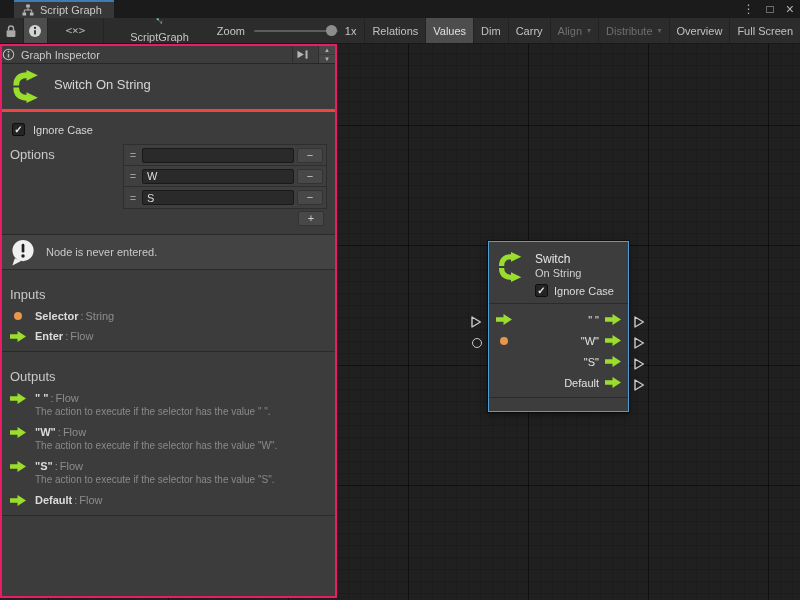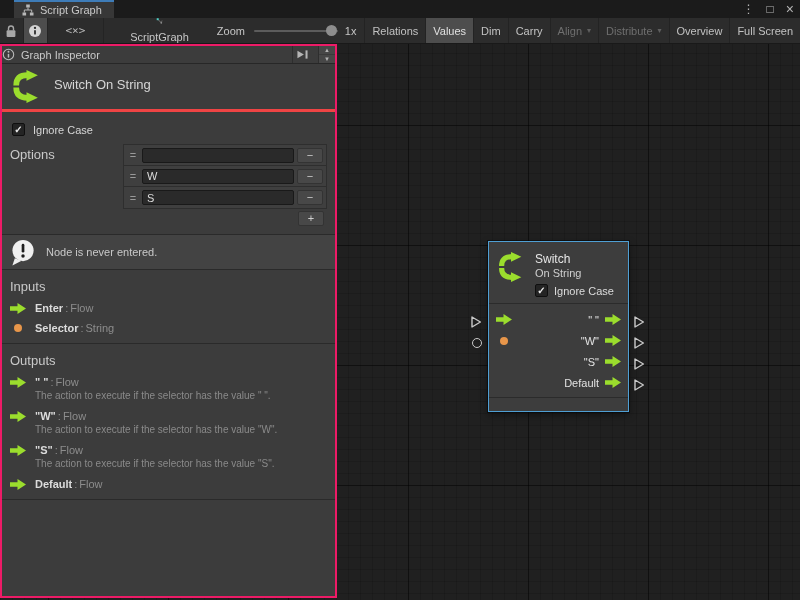--- a/index.html
+++ b/index.html
@@ -83,21 +83,21 @@
   .mini-btn { width:26px; height:15px; margin:0 3px; background:#484848; border:1px solid #333;
               border-radius:2px; display:flex; align-items:center; justify-content:center;
               color:#cfcfcf; font-size:11px; line-height:1; }
   .plus-row { height:19px; display:flex; justify-content:flex-end; align-items:center; background:#3c3c3c; }
 
   .warning { display:flex; align-items:center; gap:9px; background:#434343;
              border-top:1px solid #2a2a2a; border-bottom:1px solid #2a2a2a;
              padding:4px 8px; height:36px; flex:0 0 36px; font-size:11px; color:#c9c9c9; }
 
   .section { padding:6px 8px 9px; border-bottom:1px solid #2a2a2a; }
-  .section h3 { font-size:13px; font-weight:normal; color:#c9c9c9; margin:3px 0 8px; }
+  .section h3 { font-size:13px; font-weight:normal; color:#c9c9c9; margin:11px 0 8px; }
   .port-row { display:flex; align-items:center; gap:9px; margin-top:8px; font-size:11px; }
   .port-ic { width:16px; display:flex; justify-content:center; }
   .flow-arrow { color:#9BDD2D; }
   .string-dot { width:8px; height:8px; border-radius:50%; background:#E8964A; }
   .port-name { font-weight:bold; color:#dcdcdc; }
   .port-sep, .port-type { color:#8d8d8d; }
   .port-sep { margin:0 2px; }
   .port-desc { margin:2px 0 7px 25px; font-size:10px; color:#8a8a8a; line-height:12px; }
   .filler { flex:1; }
 
@@ -321,31 +321,31 @@
     <svg width="27" height="27">
         <use href="#sym-bubble"></use>
       </svg>
     <span>Node is never entered.</span>
   </div>
 
   <div class="section">
     <h3>Inputs</h3>
     <div class="port-row">
       <span class="port-ic">
+          <span class="string-dot"></span>
+        </span>
+      <span><span class="port-name">Selector</span><span class="port-sep">:</span><span class="port-type">String</span></span>
+    </div>
+    <div class="port-row">
+      <span class="port-ic">
           <svg class="flow-arrow" width="16" height="11">
             <use href="#sym-flow-arrow"></use>
           </svg>
         </span>
       <span><span class="port-name">Enter</span><span class="port-sep">:</span><span class="port-type">Flow</span></span>
-    </div>
-    <div class="port-row">
-      <span class="port-ic">
-          <span class="string-dot"></span>
-        </span>
-      <span><span class="port-name">Selector</span><span class="port-sep">:</span><span class="port-type">String</span></span>
     </div>
   </div>
 
   <div class="section">
     <h3>Outputs</h3>
     <div class="port-row">
       <span class="port-ic">
           <svg class="flow-arrow" width="16" height="11">
             <use href="#sym-flow-arrow"></use>
           </svg>

